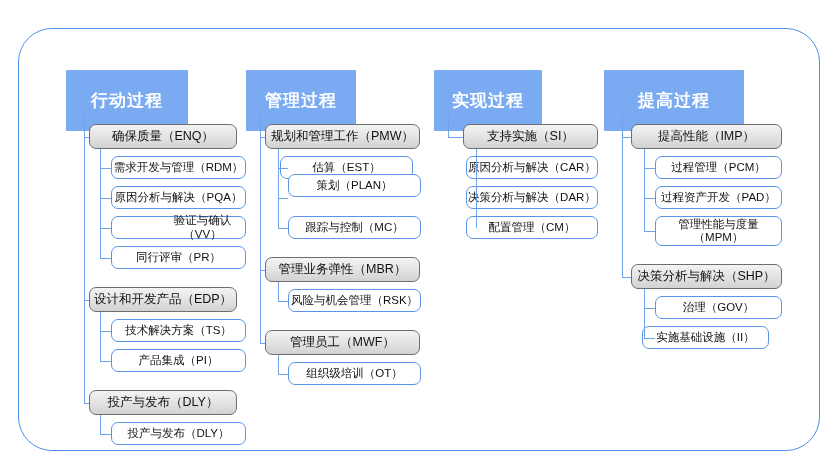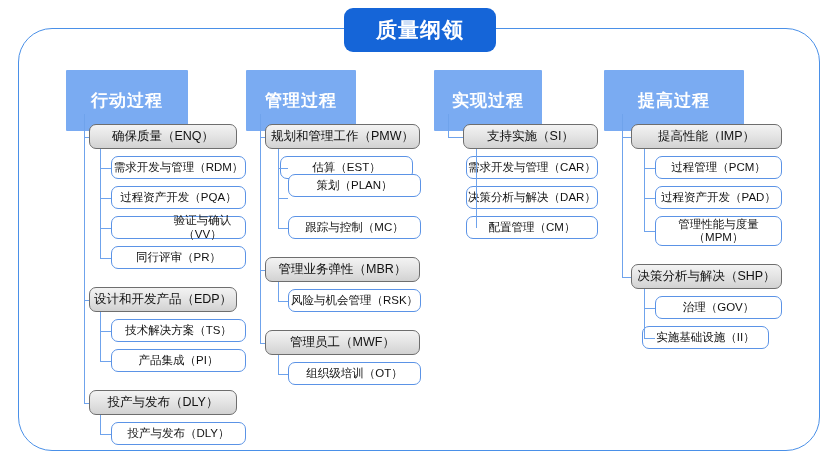--- a/index.html
+++ b/index.html
@@ -105,29 +105,28 @@
   .line.v { width: 1.4px; }
   .line.h { height: 1.4px; }
 </style>
 </head>
 <body>
 
 <div id="canvas">
 
   <div class="outer-frame"></div>
 
-  <div class="root-title">质量纲领</div>
 
   <div id="tree-layer">
       <div class="cat-header" style="left: 66px; width: 122px;">行动过程</div>
       <div class="node group" style="left: 89px; top: 124px; width: 148px;">确保质量（ENQ）</div>
       <div class="line h" style="left: 84px; top: 136.5px; width: 5px;"></div>
       <div class="node leaf" style="left: 111px; top: 156px; width: 135px;">需求开发与管理（RDM）</div>
       <div class="line h" style="left: 100px; top: 167.5px; width: 11px;"></div>
-      <div class="node leaf" style="left: 111px; top: 186px; width: 135px;">过程资产开发（PQA）</div>
+      <div class="node leaf" style="left: 111px; top: 186px; width: 135px;">原因分析与解决（PQA）</div>
       <div class="line h" style="left: 100px; top: 197.5px; width: 11px;"></div>
       <div class="node leaf" style="left: 111px; top: 216px; width: 135px; padding-left: 48px;">验证与确认（VV）</div>
       <div class="line h" style="left: 100px; top: 227.5px; width: 11px;"></div>
       <div class="node leaf" style="left: 111px; top: 246px; width: 135px;">同行评审（PR）</div>
       <div class="line h" style="left: 100px; top: 257.5px; width: 11px;"></div>
       <div class="line v" style="left: 100px; top: 149px; height: 108.5px;"></div>
       <div class="node group" style="left: 89px; top: 287px; width: 148px;">设计和开发产品（EDP）</div>
       <div class="line h" style="left: 84px; top: 299.5px; width: 5px;"></div>
       <div class="node leaf" style="left: 111px; top: 319px; width: 135px;">技术解决方案（TS）</div>
       <div class="line h" style="left: 100px; top: 330.5px; width: 11px;"></div>
@@ -157,21 +156,21 @@
       <div class="line v" style="left: 278px; top: 282px; height: 18.5px;"></div>
       <div class="node group" style="left: 265px; top: 330px; width: 155px;">管理员工（MWF）</div>
       <div class="line h" style="left: 260px; top: 342.5px; width: 5px;"></div>
       <div class="node leaf" style="left: 288px; top: 362px; width: 133px;">组织级培训（OT）</div>
       <div class="line h" style="left: 278px; top: 373.5px; width: 10px;"></div>
       <div class="line v" style="left: 278px; top: 355px; height: 18.5px;"></div>
       <div class="line v" style="left: 260px; top: 114px; height: 228.5px;"></div>
       <div class="cat-header" style="left: 434px; width: 108px;">实现过程</div>
       <div class="node group" style="left: 463px; top: 124px; width: 135px;">支持实施（SI）</div>
       <div class="line h" style="left: 448px; top: 136.5px; width: 15px;"></div>
-      <div class="node leaf" style="left: 466px; top: 156px; width: 132px;">需求开发与管理（CAR）</div>
+      <div class="node leaf" style="left: 466px; top: 156px; width: 132px;">原因分析与解决（CAR）</div>
       <div class="line h" style="left: 476px; top: 167.5px;"></div>
       <div class="node leaf" style="left: 466px; top: 186px; width: 132px;">决策分析与解决（DAR）</div>
       <div class="line h" style="left: 476px; top: 197.5px;"></div>
       <div class="node leaf" style="left: 466px; top: 216px; width: 132px;">配置管理（CM）</div>
       <div class="line h" style="left: 476px; top: 227.5px;"></div>
       <div class="line v" style="left: 476px; top: 149px; height: 78.5px;"></div>
       <div class="line v" style="left: 448px; top: 114px; height: 22.5px;"></div>
       <div class="cat-header" style="left: 604px; width: 140px;">提高过程</div>
       <div class="node group" style="left: 631px; top: 124px; width: 151px;">提高性能（IMP）</div>
       <div class="line h" style="left: 622px; top: 136.5px; width: 9px;"></div>

